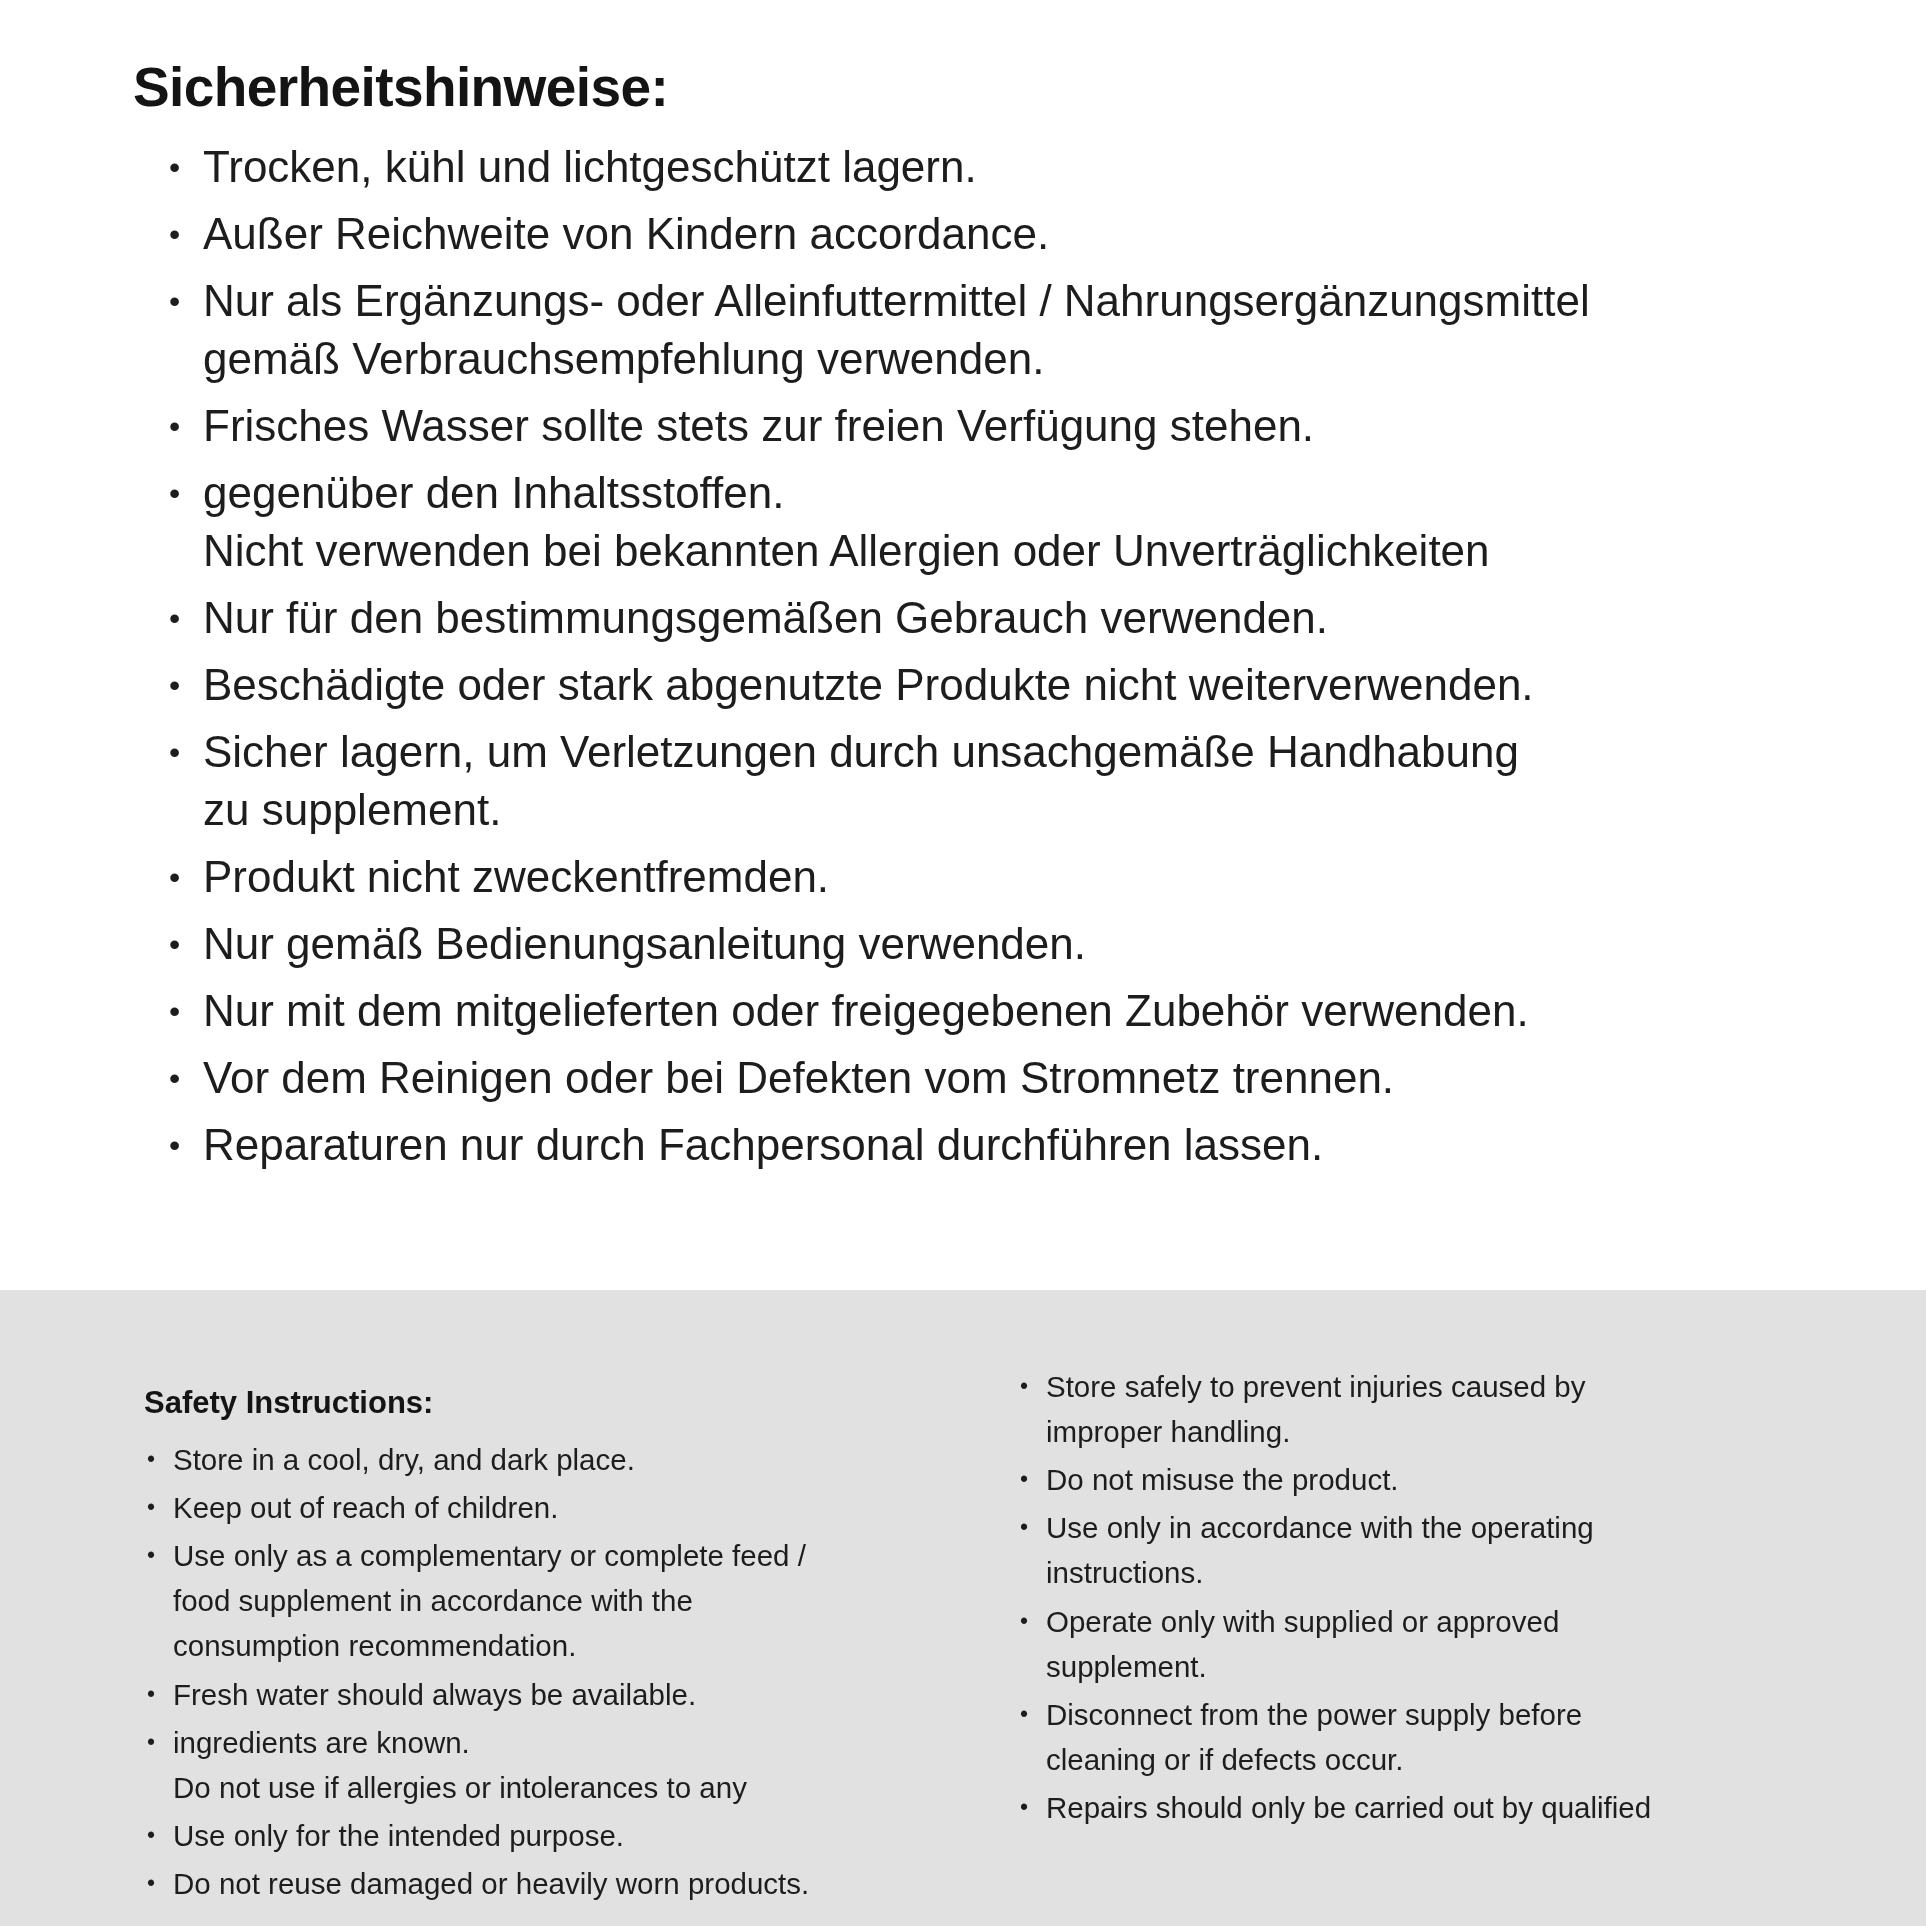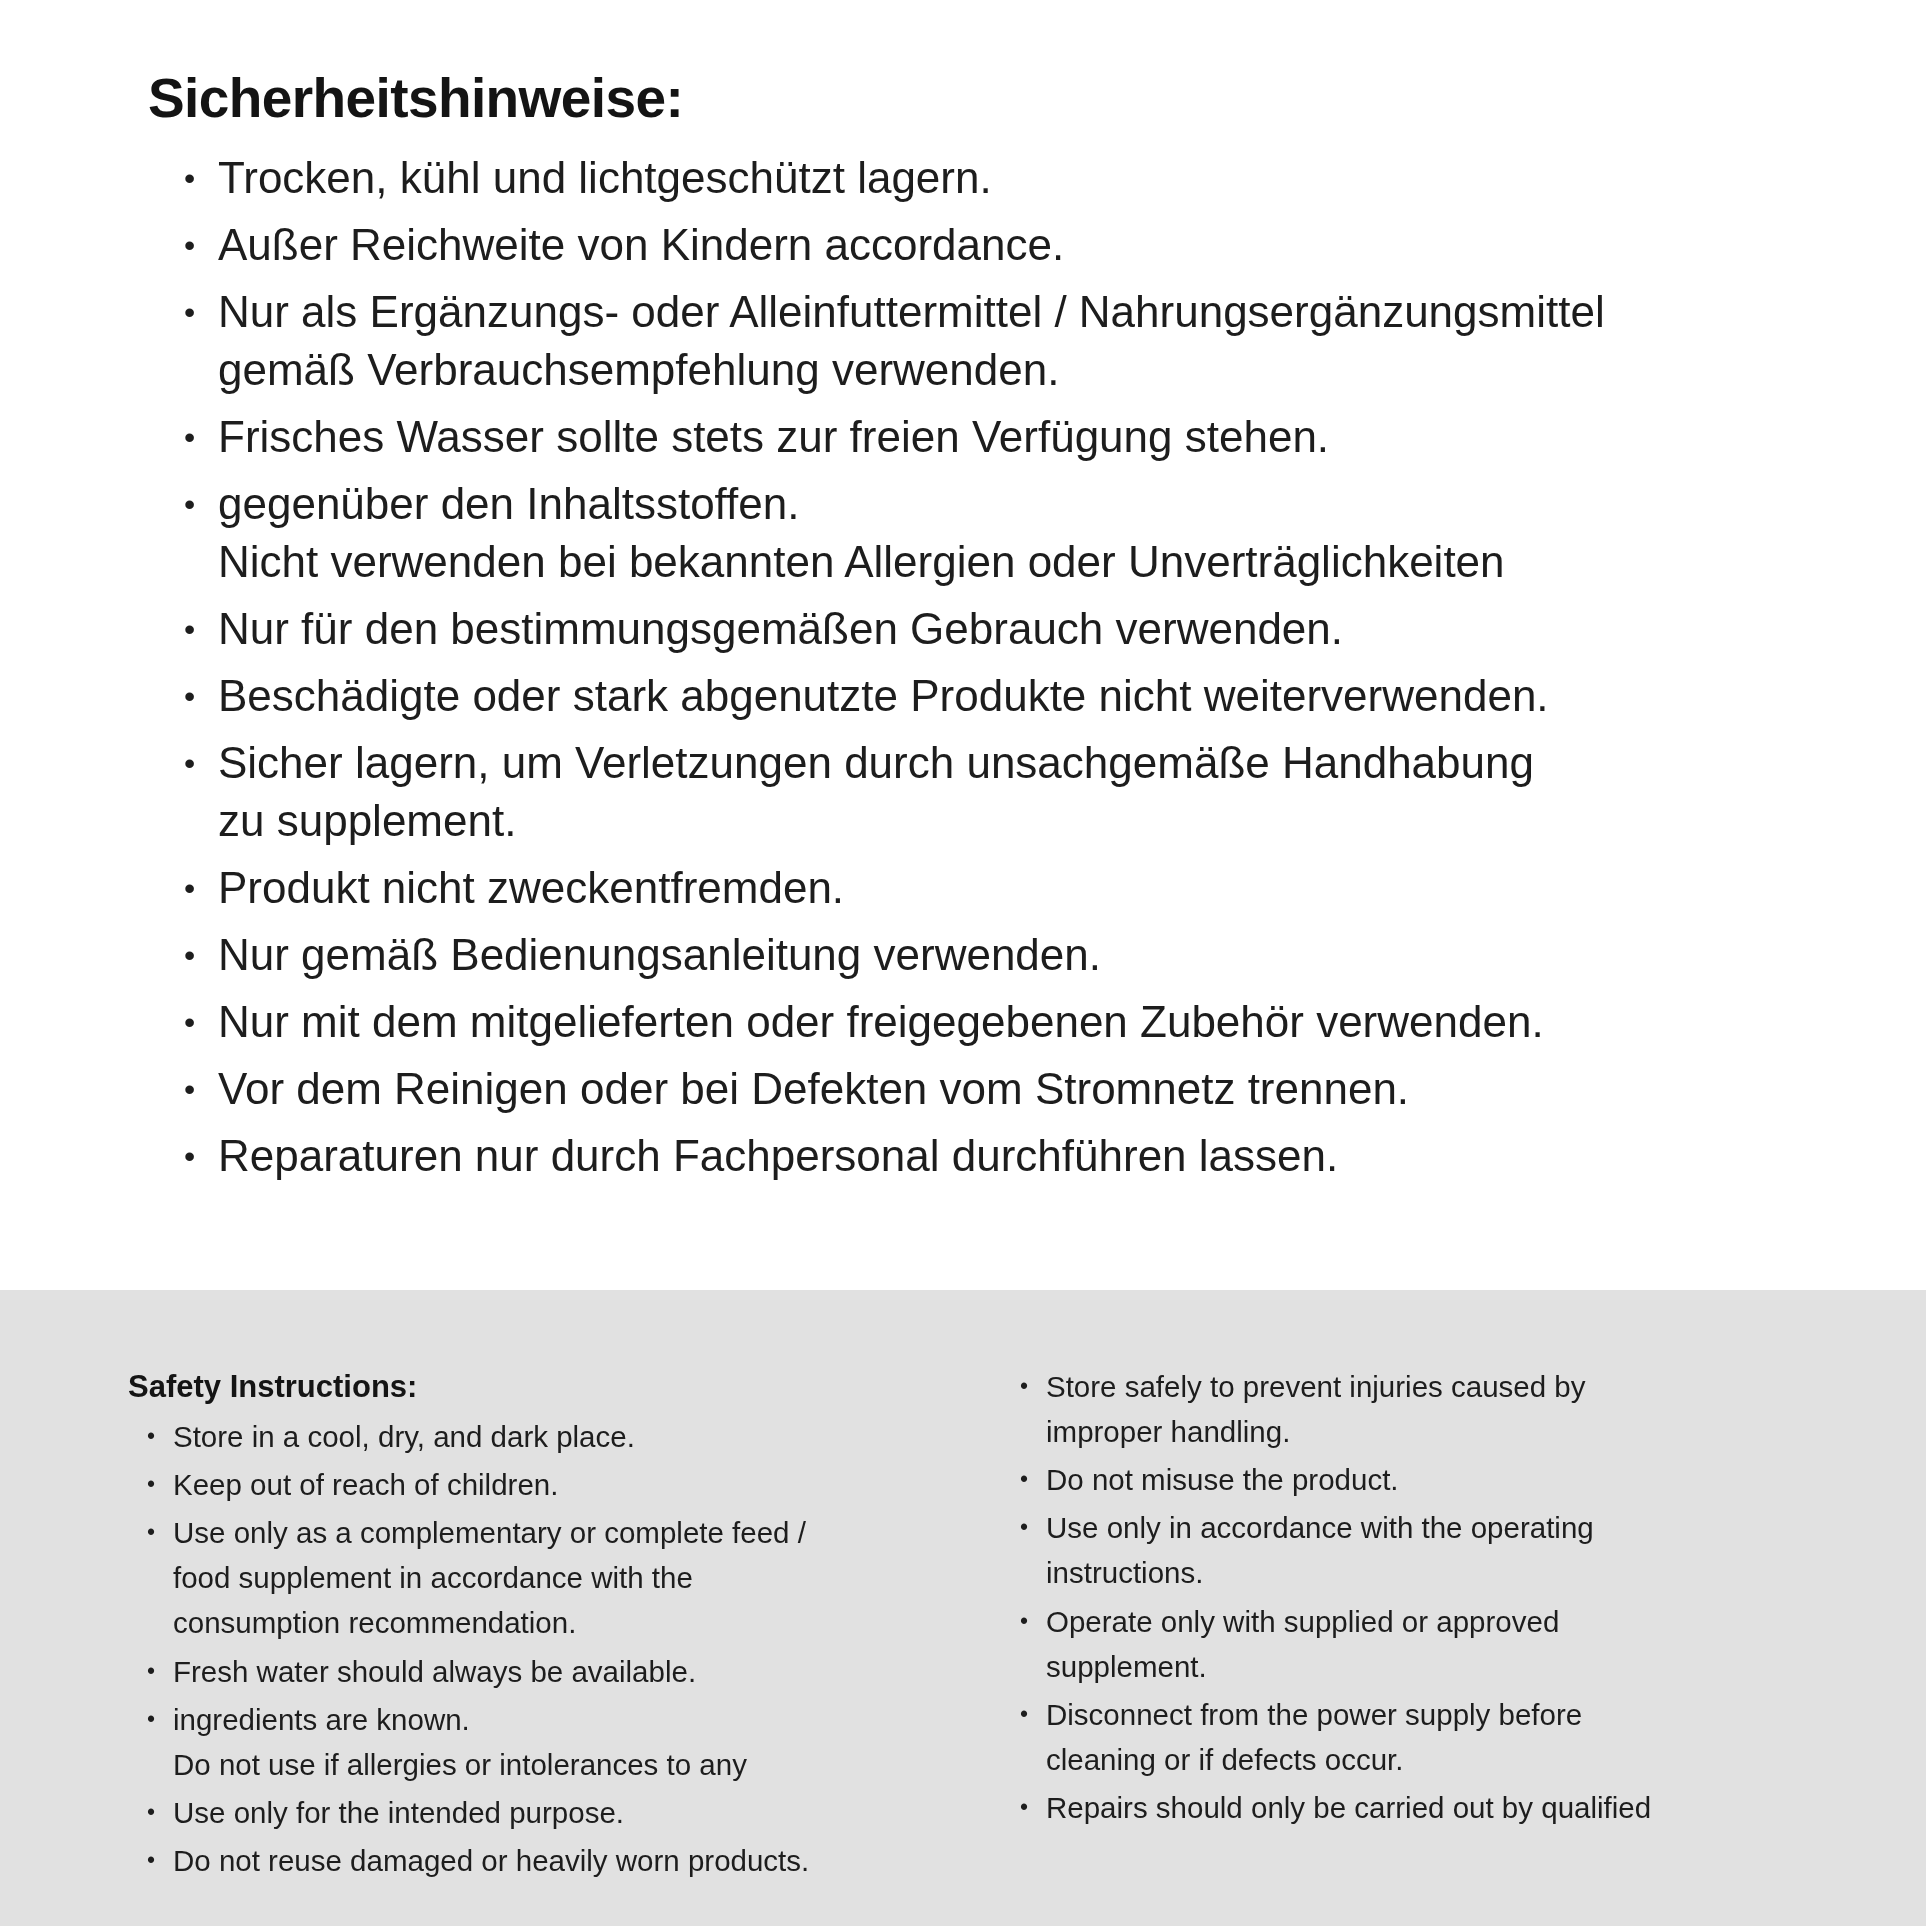--- a/index.html
+++ b/index.html
@@ -10,23 +10,22 @@
     overflow: hidden;
     background: var(--page-bg, #ffffff);
     color: var(--text, #1d1d1d);
     font-family: "Liberation Sans", sans-serif;
   }
 
   
   .de-section {
     position: absolute;
     left: 133px;
-    top: 67px;
+    top: 56px;
     width: 1740px;
-    margin-left: 15px;
   }
   .de-title {
     margin: 0;
     font-size: 55px;
     line-height: 62px;
     font-weight: 700;
     letter-spacing: -0.6px;
     color: var(--heading, #141414);
   }
   .list { list-style: none; margin: 0; padding: 0; }
@@ -64,21 +63,21 @@
     top: 78px;
     width: 854px;
   }
   .en-col-right {
     position: absolute;
     left: 1020px;
     top: 74px;
     width: 892px;
   }
   .en-title {
-    margin: 0;
+    margin: 16px;
     font-size: 31px;
     line-height: 37px;
     font-weight: 700;
     color: var(--heading, #141414);
   }
   .en-list {
     font-size: 29.5px;
     line-height: 45px;
   }
   .en-col-left .en-list { margin-top: 9px; }

